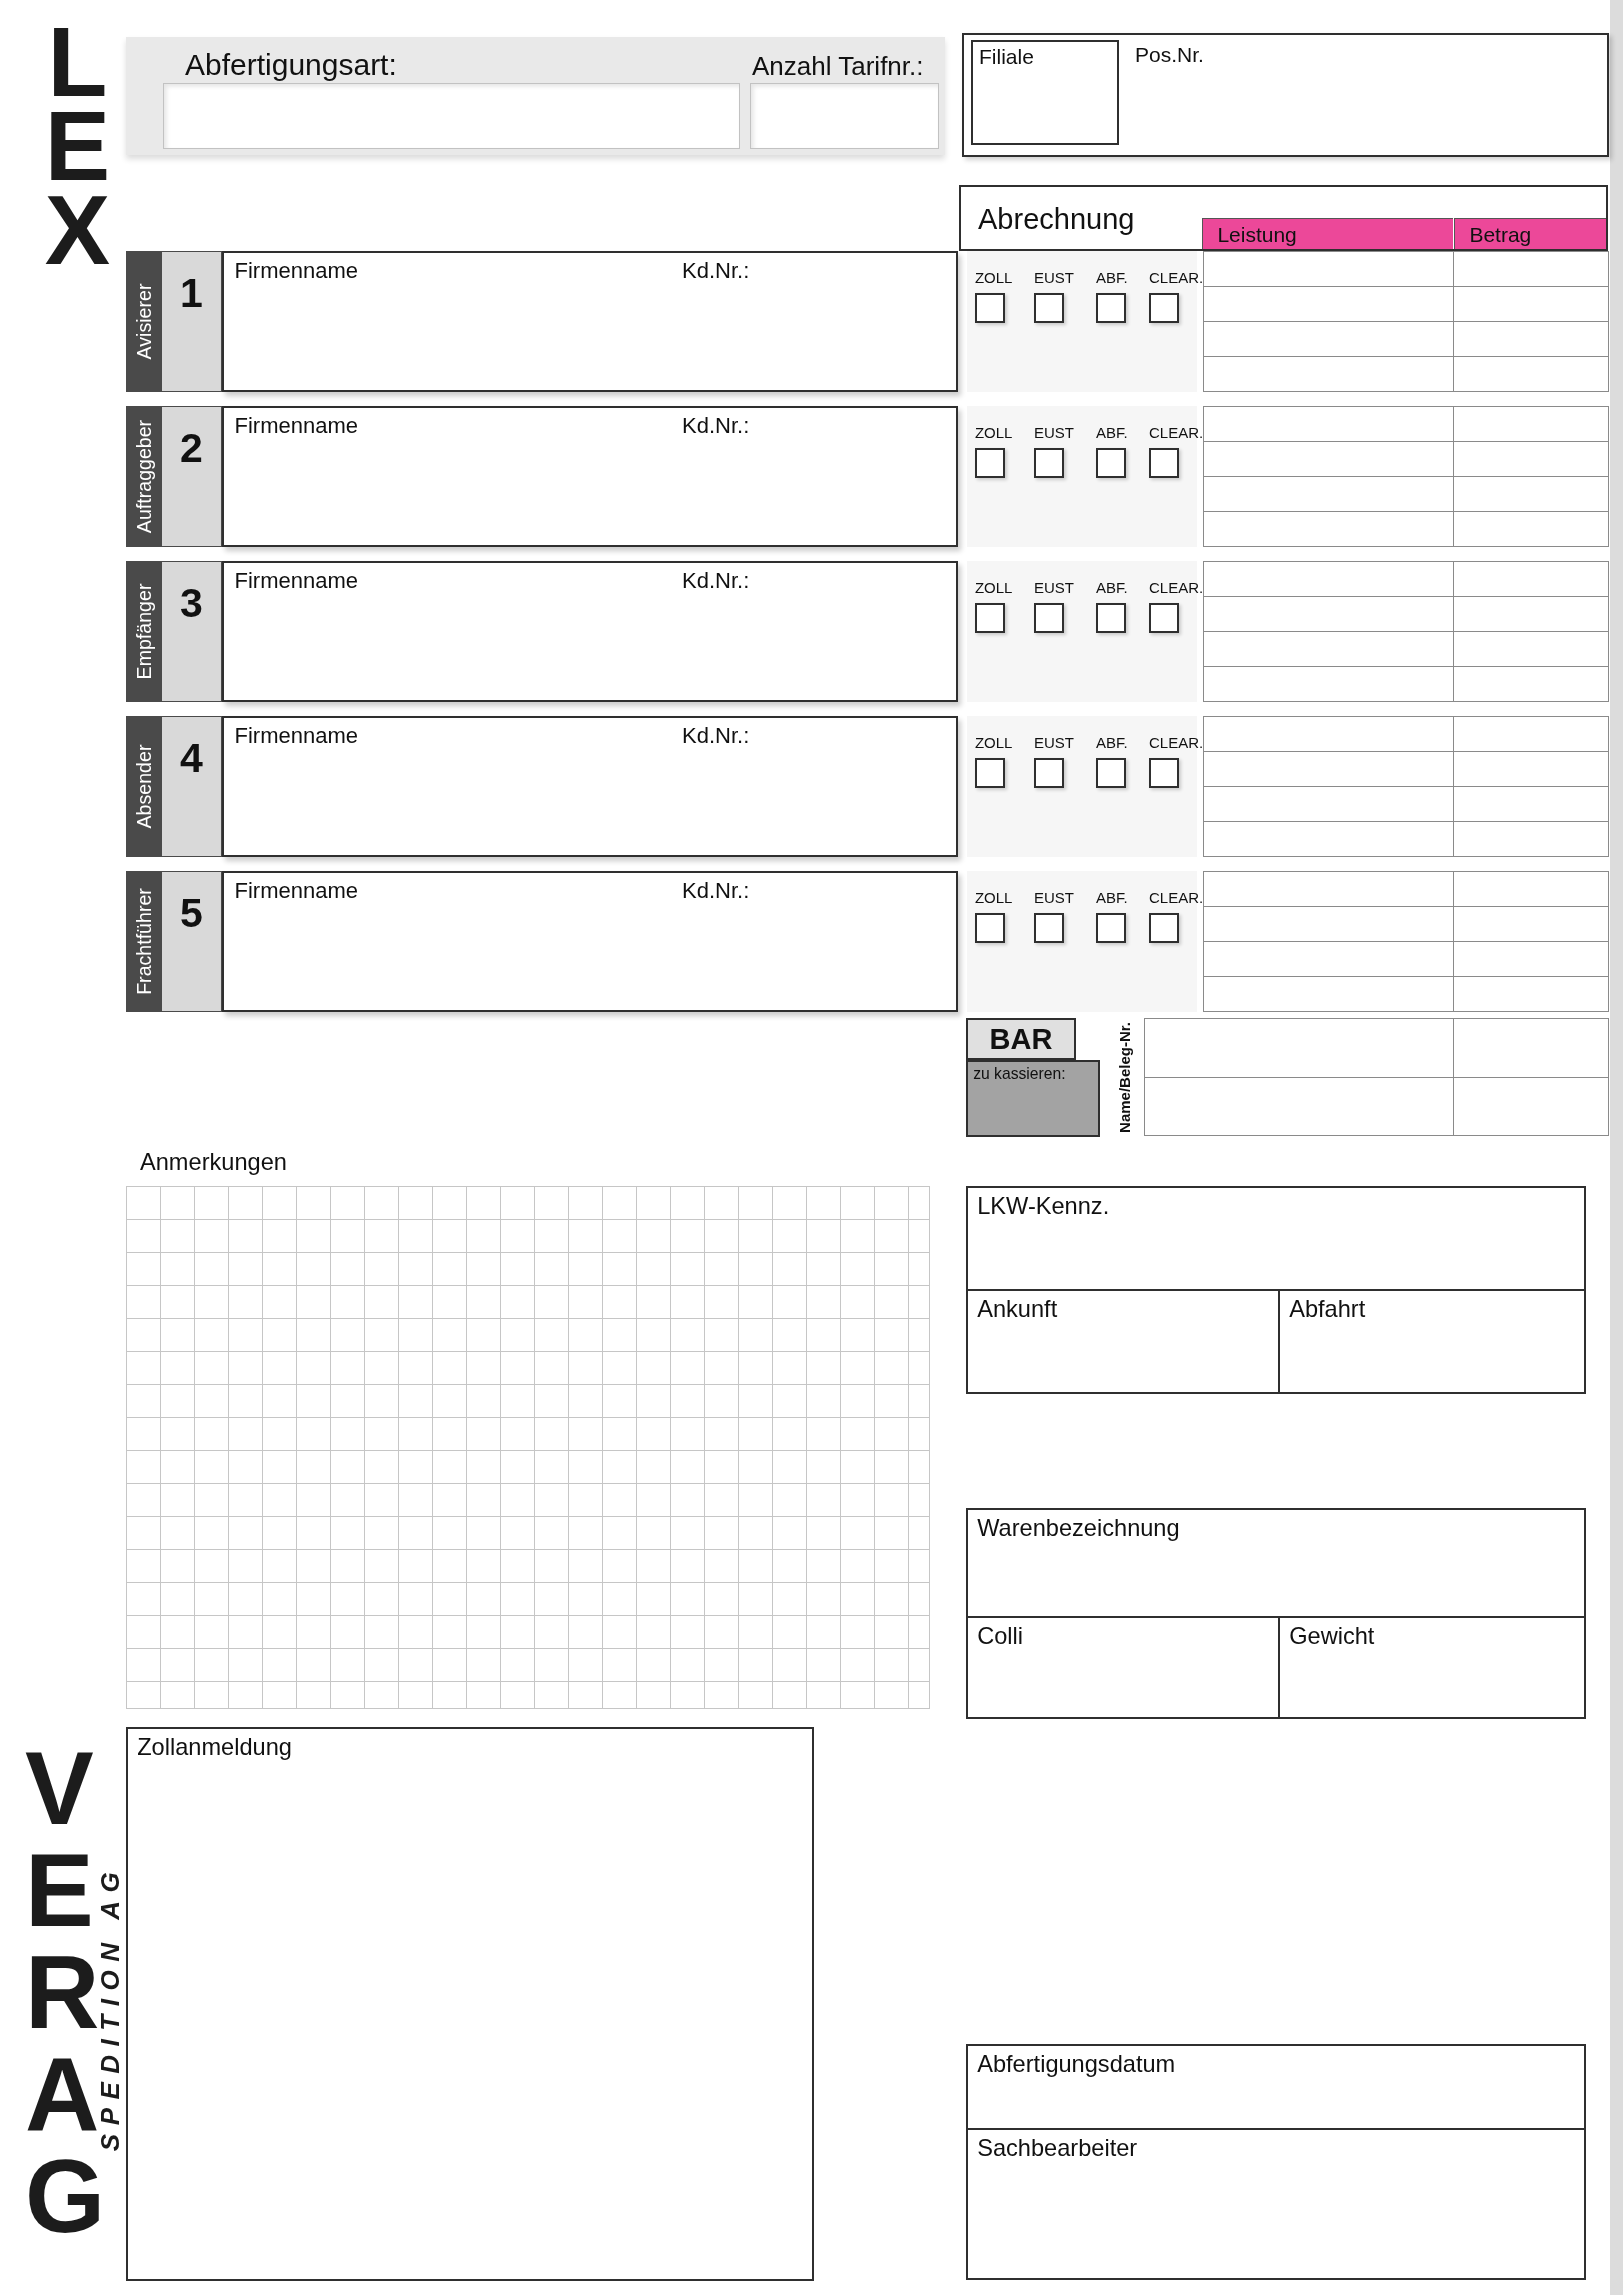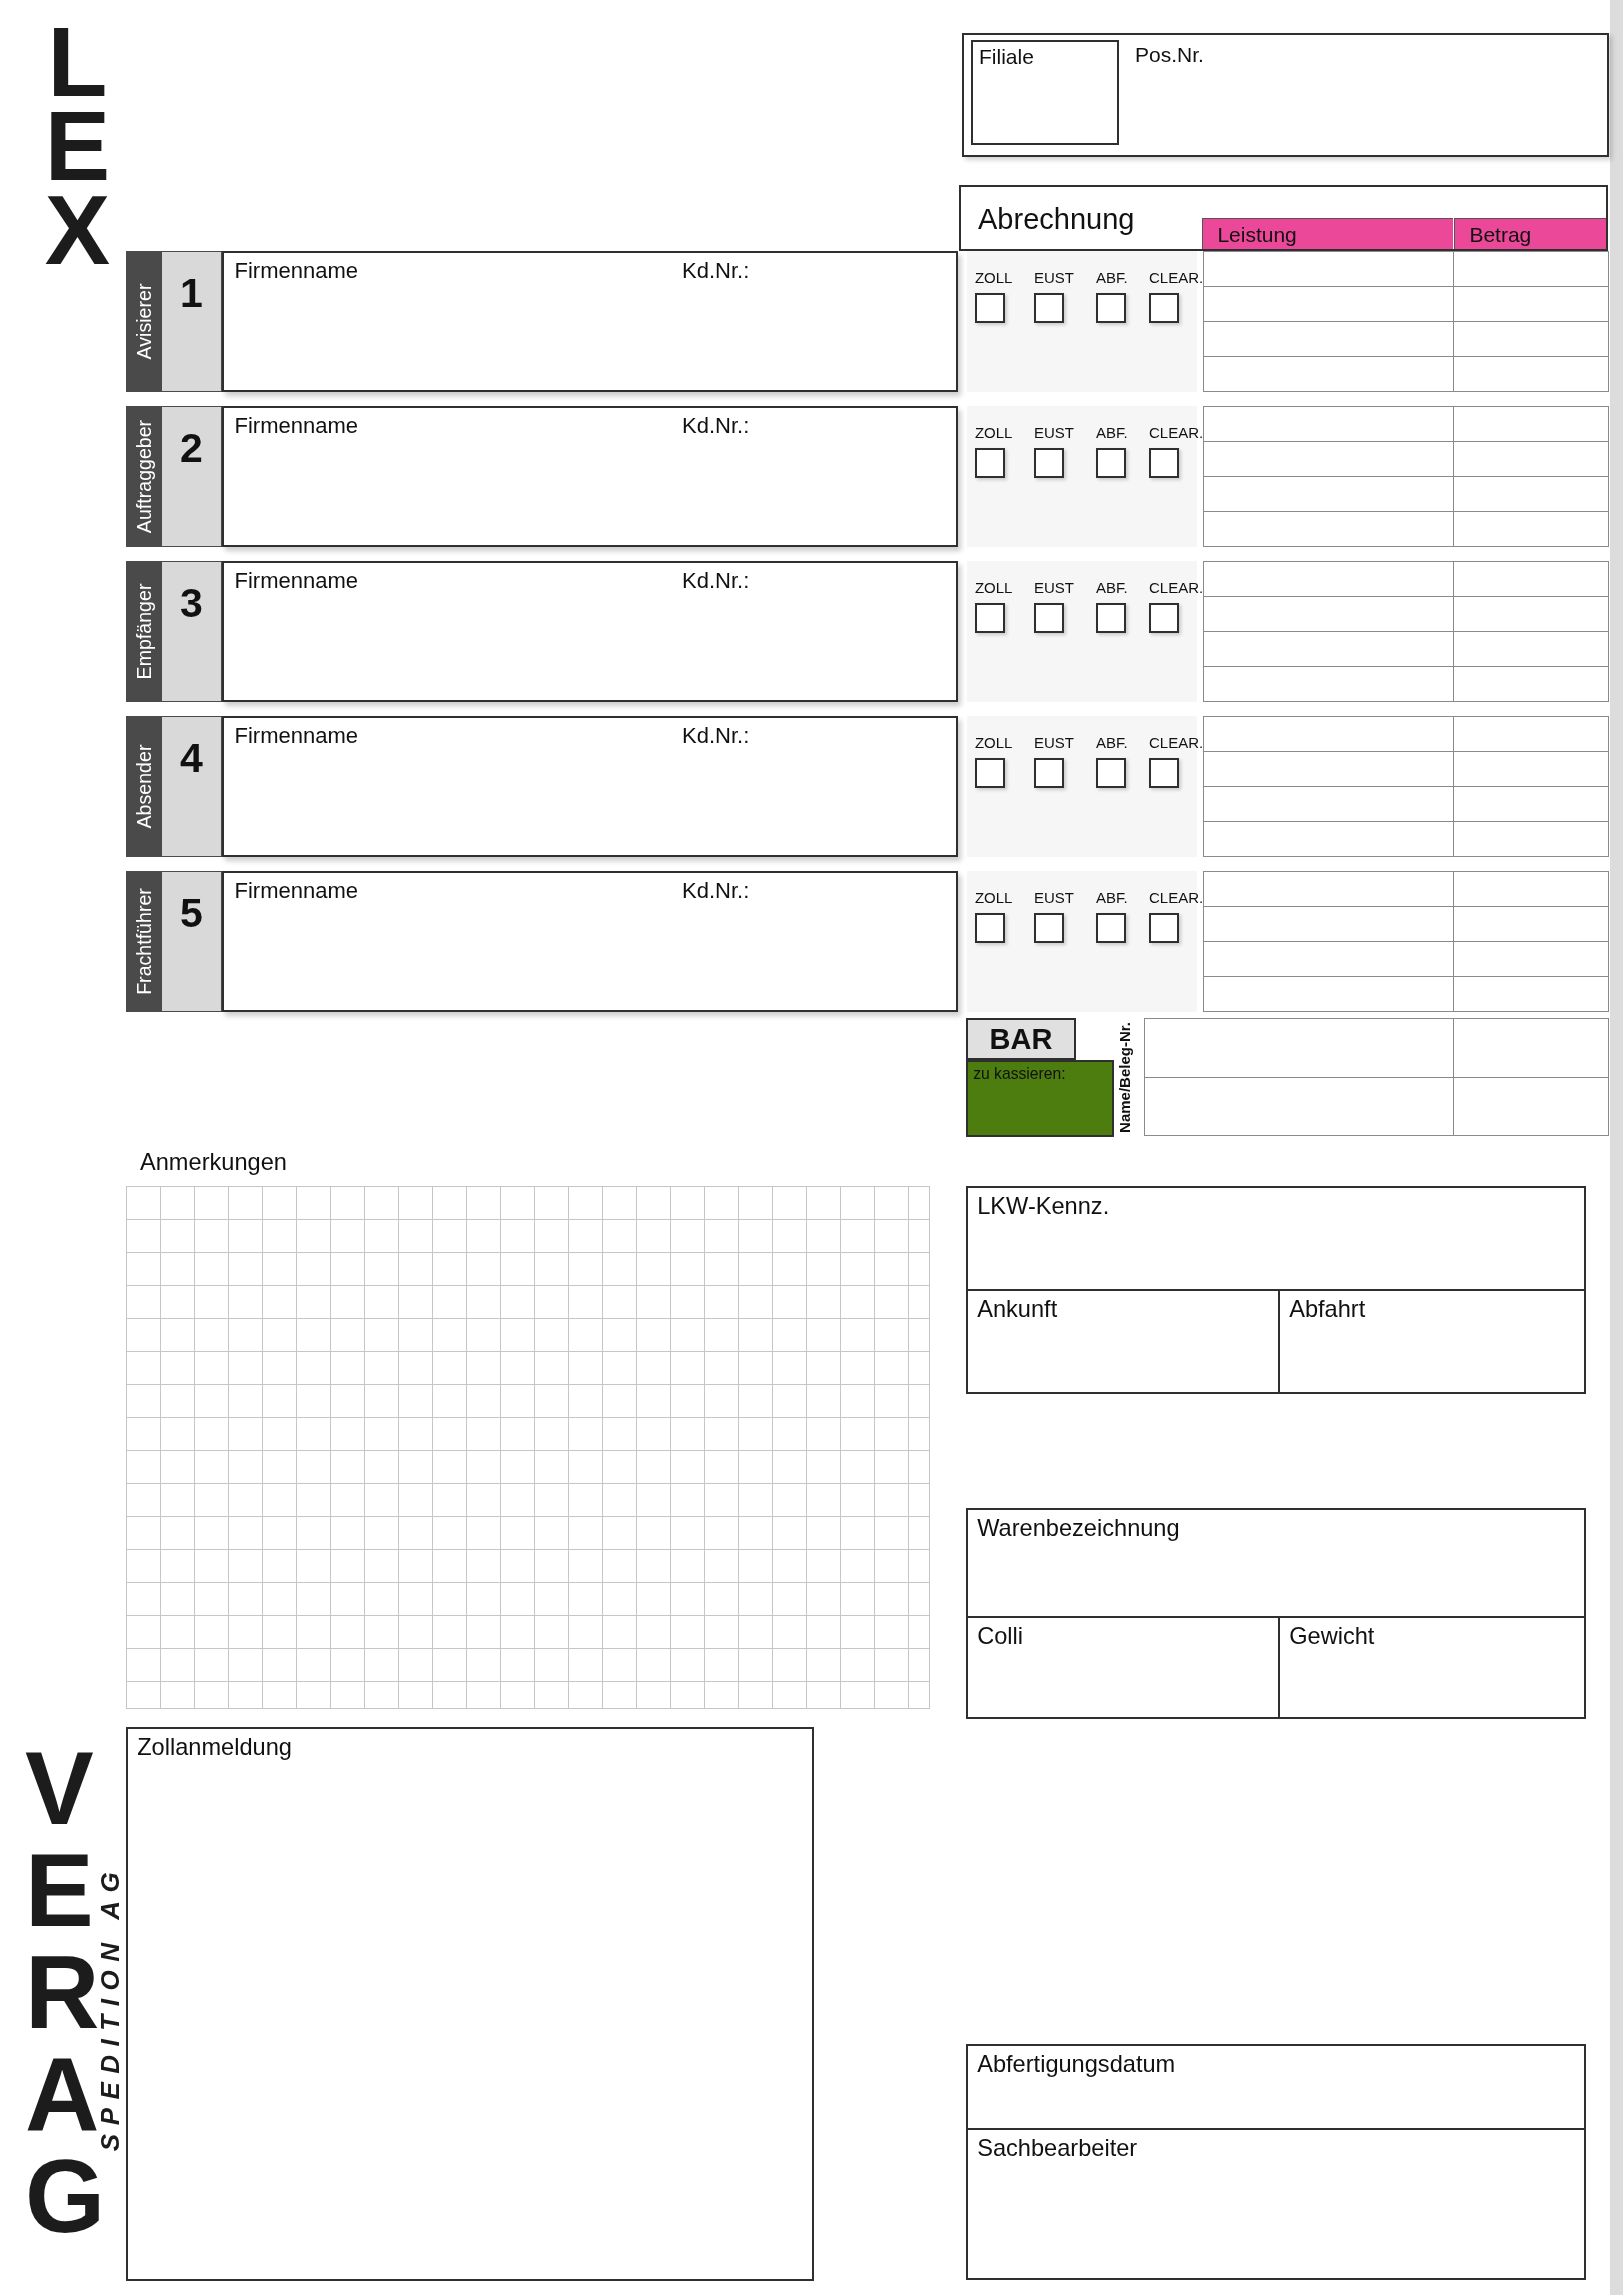--- a/index.html
+++ b/index.html
@@ -80,22 +80,22 @@
     display:flex; flex-direction:column; border:1.3px solid #8a8a8a; box-sizing:border-box; background:#fff; }
   .prow { flex:1; display:flex; border-bottom:1.3px solid #8a8a8a; }
   .prow:last-child { border-bottom:none; }
   .pcell-l { width:250px; border-right:1.3px solid #8a8a8a; box-sizing:border-box; }
   .pcell-b { flex:1; }
 
   
   .bar-title { position:absolute; left:966px; top:1018px; width:110px; height:42px;
     background:#e0e0e0; border:2px solid #2f2f2f; box-sizing:border-box;
     display:flex; align-items:center; justify-content:center; font-size:29px; font-weight:700; }
-  .bar-kass { position:absolute; left:966px; top:1060px; width:148px; height:77px;
-    border:2px solid #2f2f2f; box-sizing:border-box; background:#4d7c0f;padding-left:16px; }
+  .bar-kass { position:absolute; left:966px; top:1060px; width:134px; height:77px;
+    border:2px solid #2f2f2f; box-sizing:border-box; background:#a3a3a3;padding-left:16px; }
   .bar-kass span { position:absolute; left:5.2px; top:2.6px; font-size:15.7px; }
   .bar-name { position:absolute; left:1105px; top:1018px; width:38px; height:118px;
     display:flex; align-items:center; justify-content:center; }
   .bar-name span { transform:rotate(-90deg); white-space:nowrap; font-size:15px; font-weight:700; }
   .bar-table { position:absolute; left:1144px; top:1018px; width:465px; height:118px;
     display:flex; flex-direction:column; border:1.3px solid #8a8a8a; box-sizing:border-box; background:#fff; }
   .bcell-l { width:309px; border-right:1.3px solid #8a8a8a; box-sizing:border-box; }
 
   
   .anm-label { position:absolute; left:140px; top:1149px; font-size:23.6px; }
@@ -130,20 +130,26 @@
 
 <div class="page">
   <div class="scan-edge"></div>
 
   <div class="logo-lex">LEX</div>
   <div class="logo-verag">VERAG</div>
   <div class="logo-sped">
     <span>SPEDITION AG</span>
   </div>
 
+  <div class="header-band">
+    <span class="h-abf-label">Abfertigungsart:</span>
+    <div class="h-abf-input"></div>
+    <span class="h-anz-label">Anzahl Tarifnr.:</span>
+    <div class="h-anz-input"></div>
+  </div>
 
   <div class="filiale-box">
     <div class="filiale-inner">
       <span class="filiale-label">Filiale</span>
     </div>
     <span class="posnr-label">Pos.Nr.</span>
     <div class="posnr-area"></div>
   </div>
 
   <div class="abr-box">

